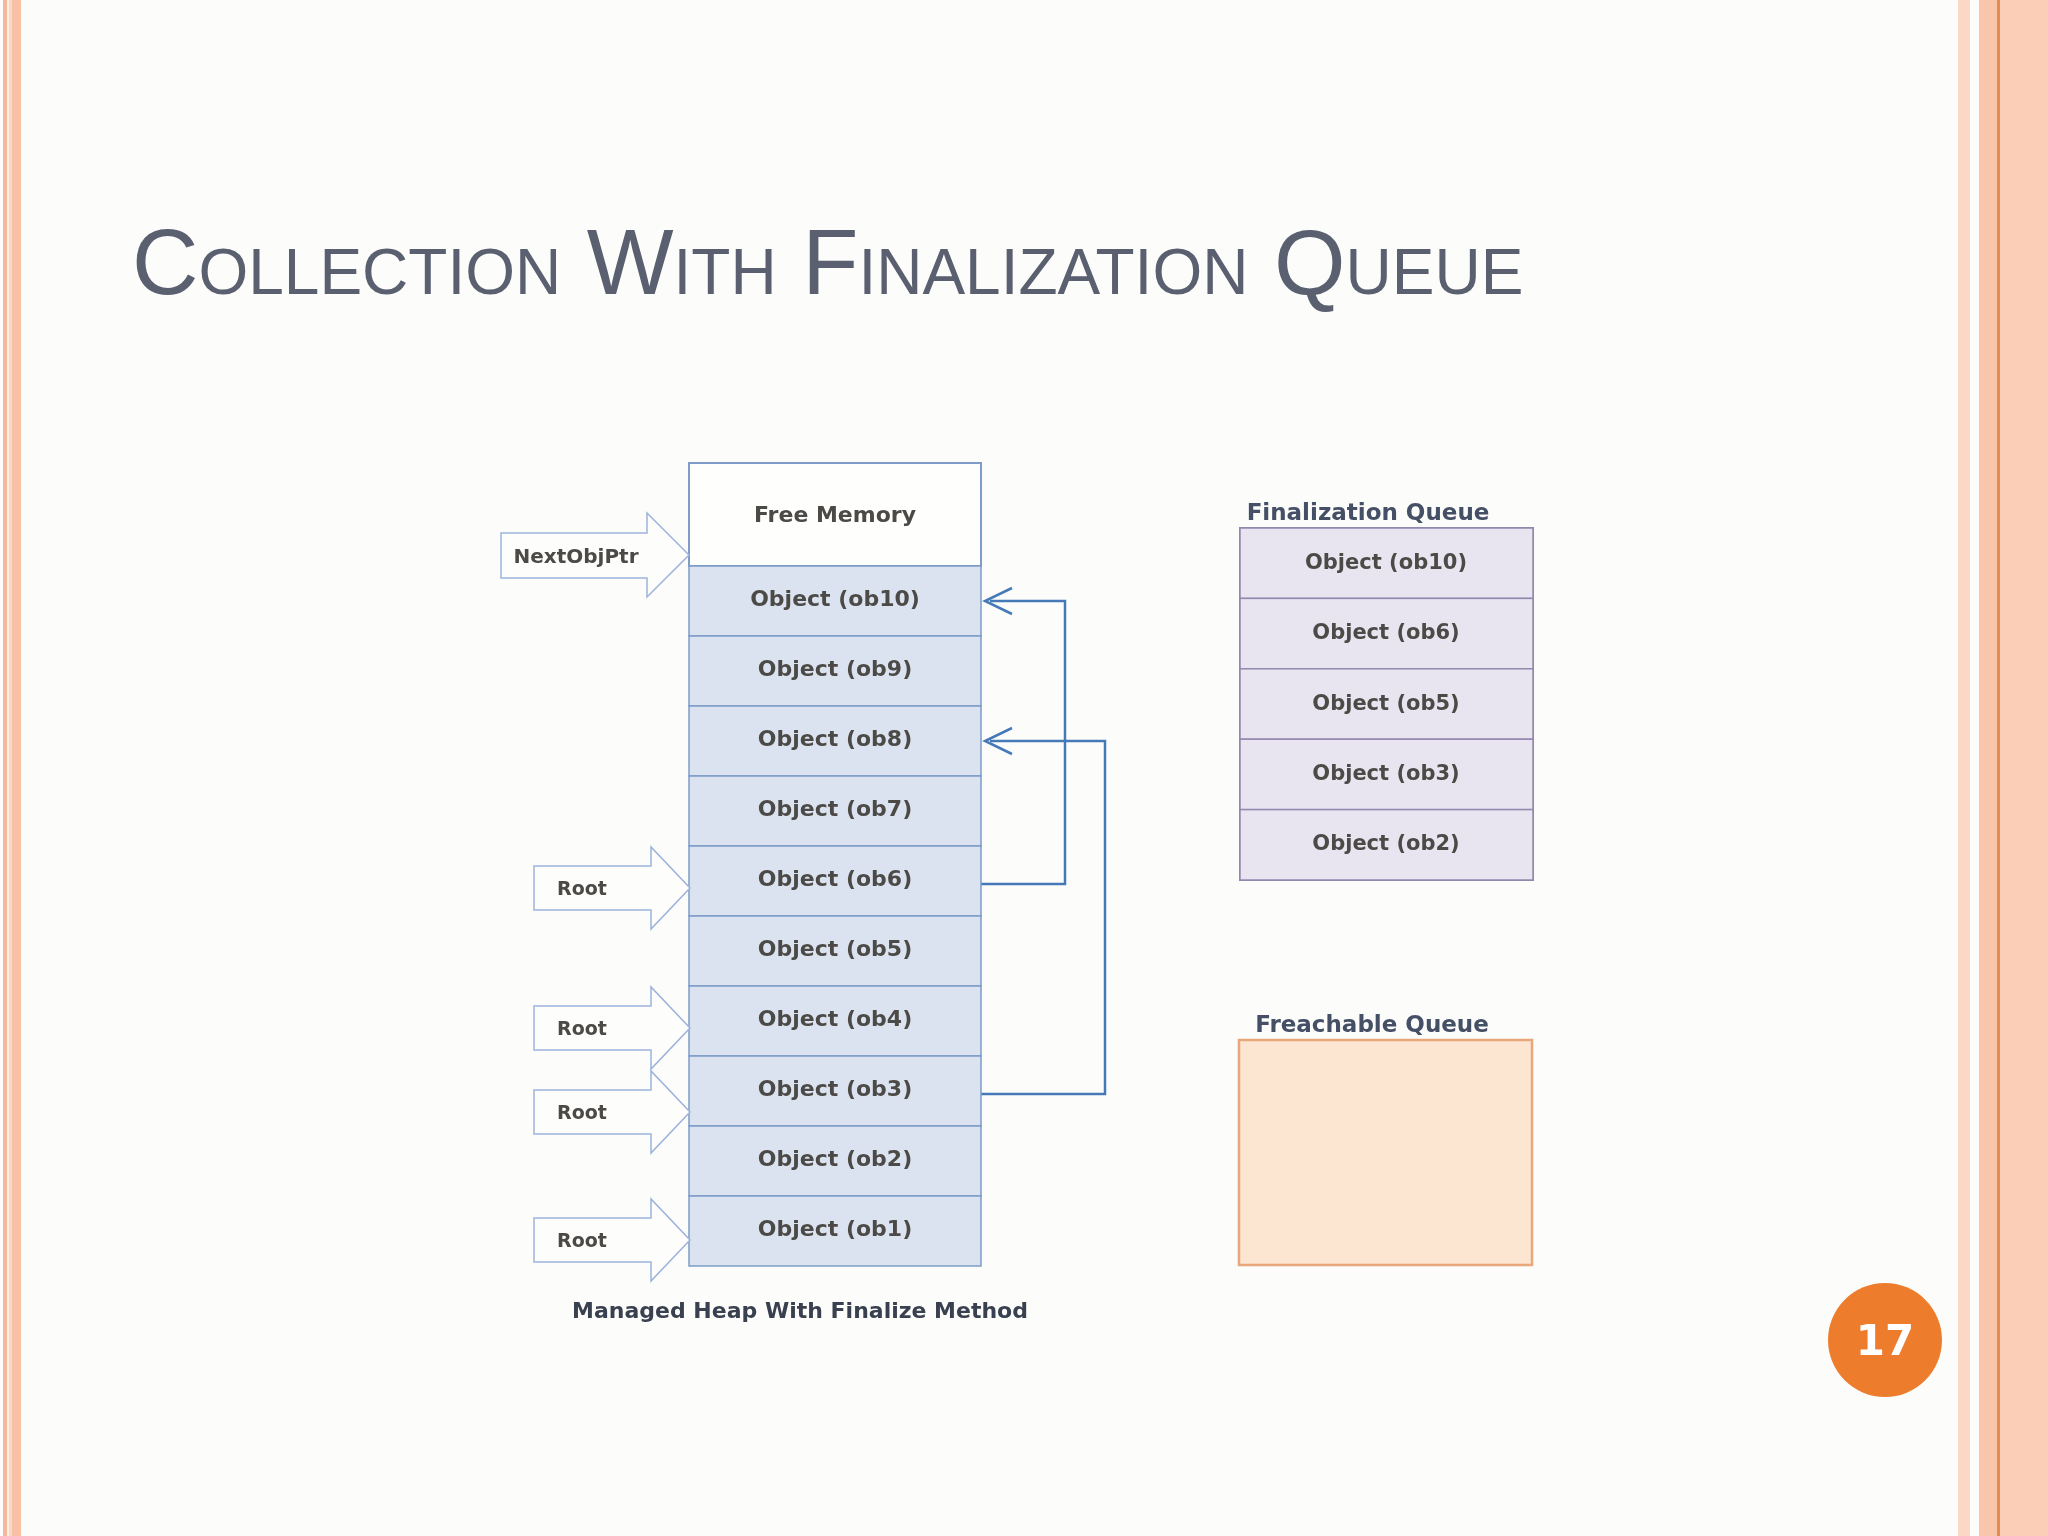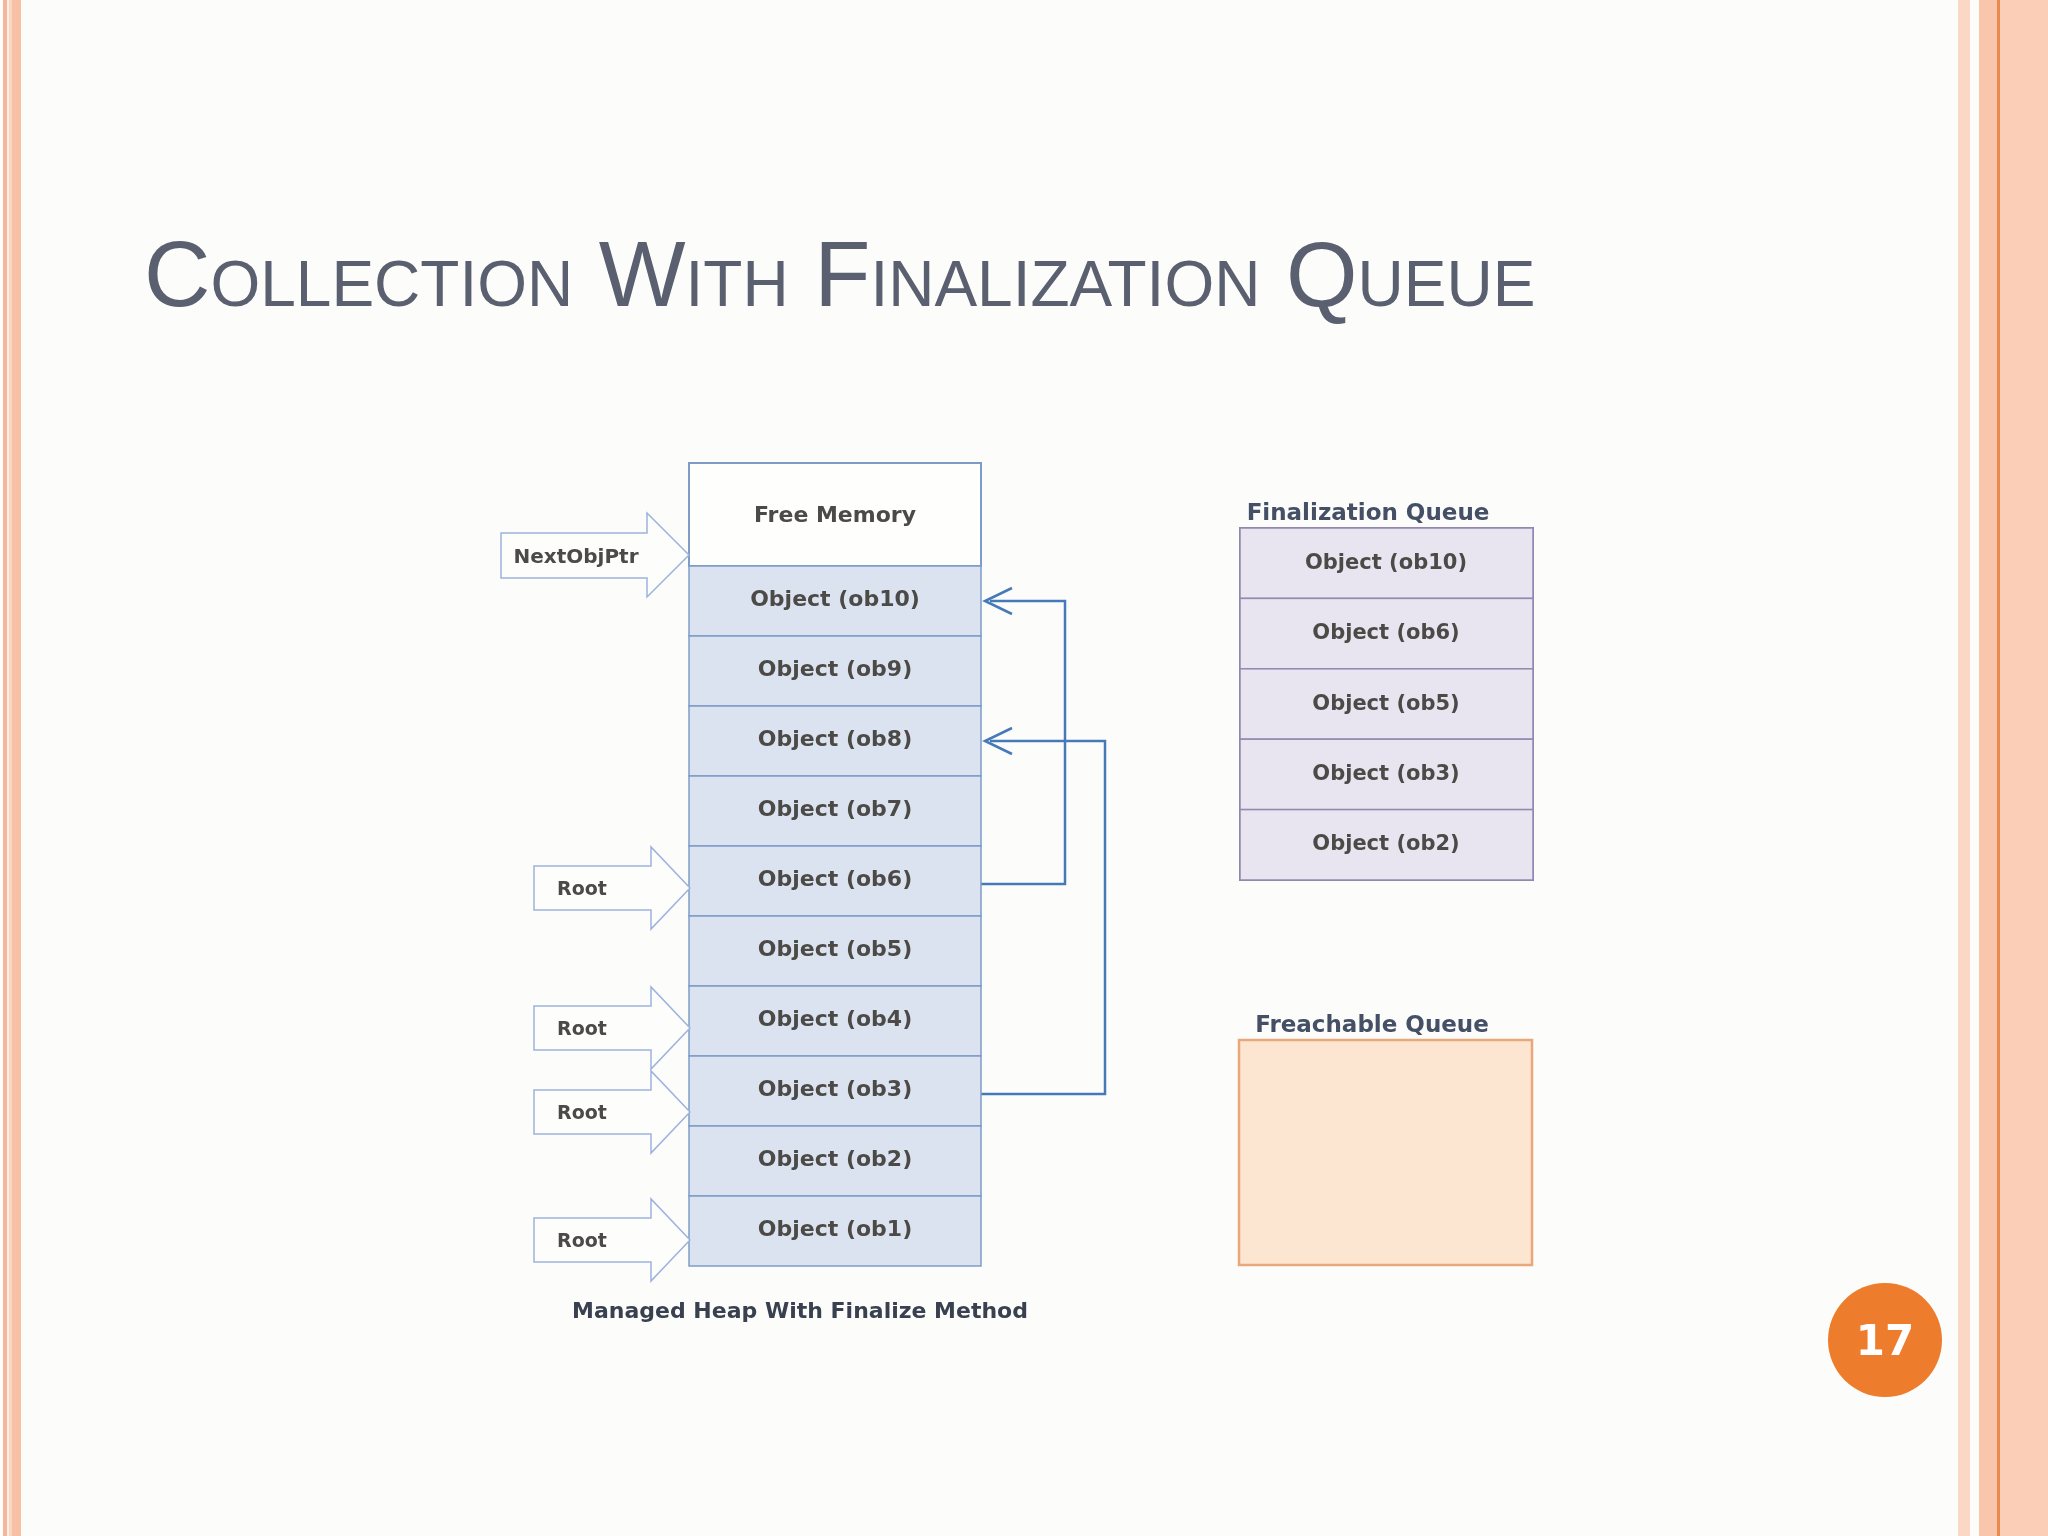--- a/index.html
+++ b/index.html
@@ -13,21 +13,21 @@
   .ls2{left:7px;width:2px;background:#fdf0e8;}
   .ls3{left:9px;width:3px;background:#fbd7c3;}
   .ls4{left:12px;width:9px;background:#f8c1a6;}
   
   .rs1{left:1958px;width:12px;background:#fbd8c6;}
   .rs2{left:1979px;width:18px;background:#f9c6ab;}
   .rs3{left:1997px;width:3px;background:#e98b4f;}
   .rs4{left:2000px;width:48px;background:#fbceb7;}
 
   .slide-title{
-    position:absolute;left:128px;top:212px;margin:16px;
+    position:absolute;left:128px;top:212px;margin:4px;
     font-family:"Liberation Sans",sans-serif;
     font-size:92px;font-weight:400;line-height:1;
     font-variant:small-caps;letter-spacing:0px;color:#5a6070;
     white-space:nowrap;
   }
   svg{position:absolute;left:0;top:0;}
   svg text{font-family:"DejaVu Sans",sans-serif;}
   .cell-t{font-size:22px;font-weight:bold;fill:#4c4a47;}
   .qcell-t{font-size:21px;font-weight:bold;fill:#4c4a47;}
   .qtitle-t{font-size:23px;font-weight:bold;fill:#454f66;}

